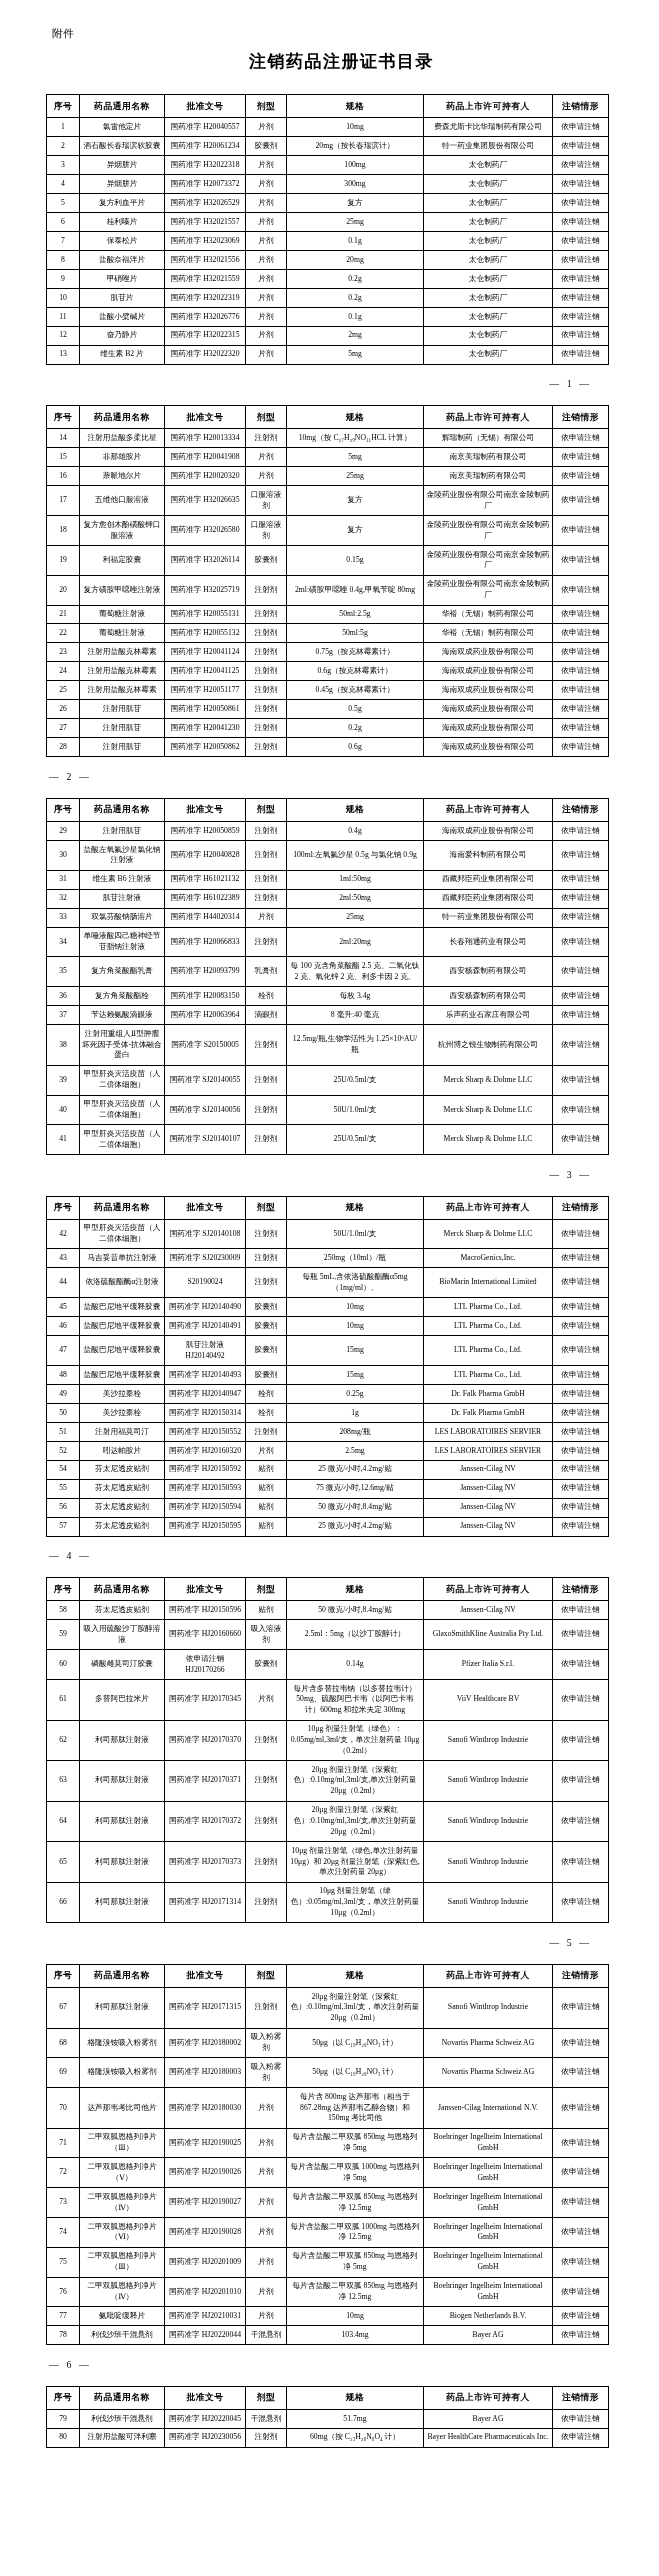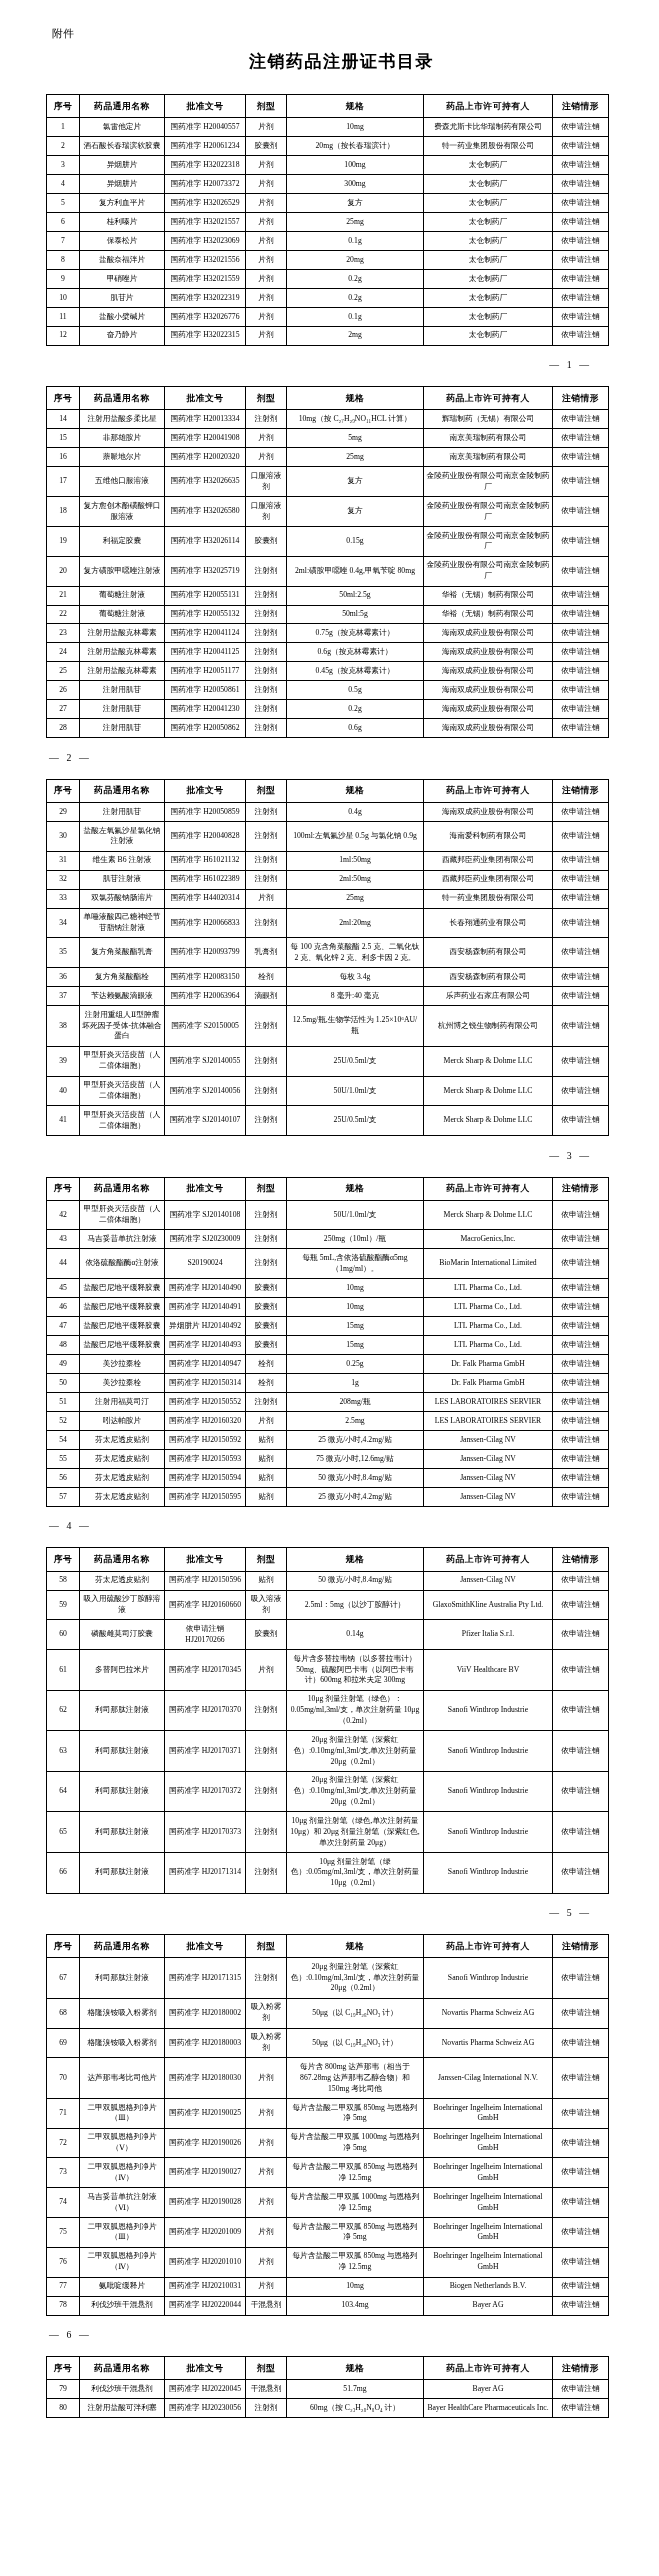--- a/index.html
+++ b/index.html
@@ -155,20 +155,29 @@
         </tr>
         <tr>
           <td>12</td>
           <td>奋乃静片</td>
           <td>国药准字 H32022315</td>
           <td>片剂</td>
           <td>2mg</td>
           <td>太仓制药厂</td>
           <td>依申请注销</td>
         </tr>
+        <tr>
+          <td>13</td>
+          <td>维生素 B2 片</td>
+          <td>国药准字 H32022320</td>
+          <td>片剂</td>
+          <td>5mg</td>
+          <td>太仓制药厂</td>
+          <td>依申请注销</td>
+        </tr>
       </tbody>
     </table>
     <div class="page-marker right">— 1 —</div>
     <table class="drug-table">
       <colgroup>
         <col style="width: 33px;">
         <col style="width: 85px;">
         <col style="width: 81px;">
         <col style="width: 41px;">
         <col style="width: 137px;">
@@ -530,21 +539,21 @@
           <td>盐酸巴尼地平缓释胶囊</td>
           <td>国药准字 HJ20140491</td>
           <td>胶囊剂</td>
           <td>10mg</td>
           <td>LTL Pharma Co., Ltd.</td>
           <td>依申请注销</td>
         </tr>
         <tr>
           <td>47</td>
           <td>盐酸巴尼地平缓释胶囊</td>
-          <td>异烟肼片 HJ20140492</td>
+          <td>肌苷注射液 HJ20140492</td>
           <td>胶囊剂</td>
           <td>15mg</td>
           <td>LTL Pharma Co., Ltd.</td>
           <td>依申请注销</td>
         </tr>
         <tr>
           <td>48</td>
           <td>盐酸巴尼地平缓释胶囊</td>
           <td>国药准字 HJ20140493</td>
           <td>胶囊剂</td>
@@ -813,21 +822,21 @@
           <td>73</td>
           <td>二甲双胍恩格列净片（Ⅳ）</td>
           <td>国药准字 HJ20190027</td>
           <td>片剂</td>
           <td>每片含盐酸二甲双胍 850mg 与恩格列净 12.5mg</td>
           <td>Boehringer Ingelheim International GmbH</td>
           <td>依申请注销</td>
         </tr>
         <tr>
           <td>74</td>
-          <td>马吉妥昔单抗注射液（Ⅵ）</td>
+          <td>二甲双胍恩格列净片（Ⅵ）</td>
           <td>国药准字 HJ20190028</td>
           <td>片剂</td>
           <td>每片含盐酸二甲双胍 1000mg 与恩格列净 12.5mg</td>
           <td>Boehringer Ingelheim International GmbH</td>
           <td>依申请注销</td>
         </tr>
         <tr>
           <td>75</td>
           <td>二甲双胍恩格列净片（Ⅲ）</td>
           <td>国药准字 HJ20201009</td>

